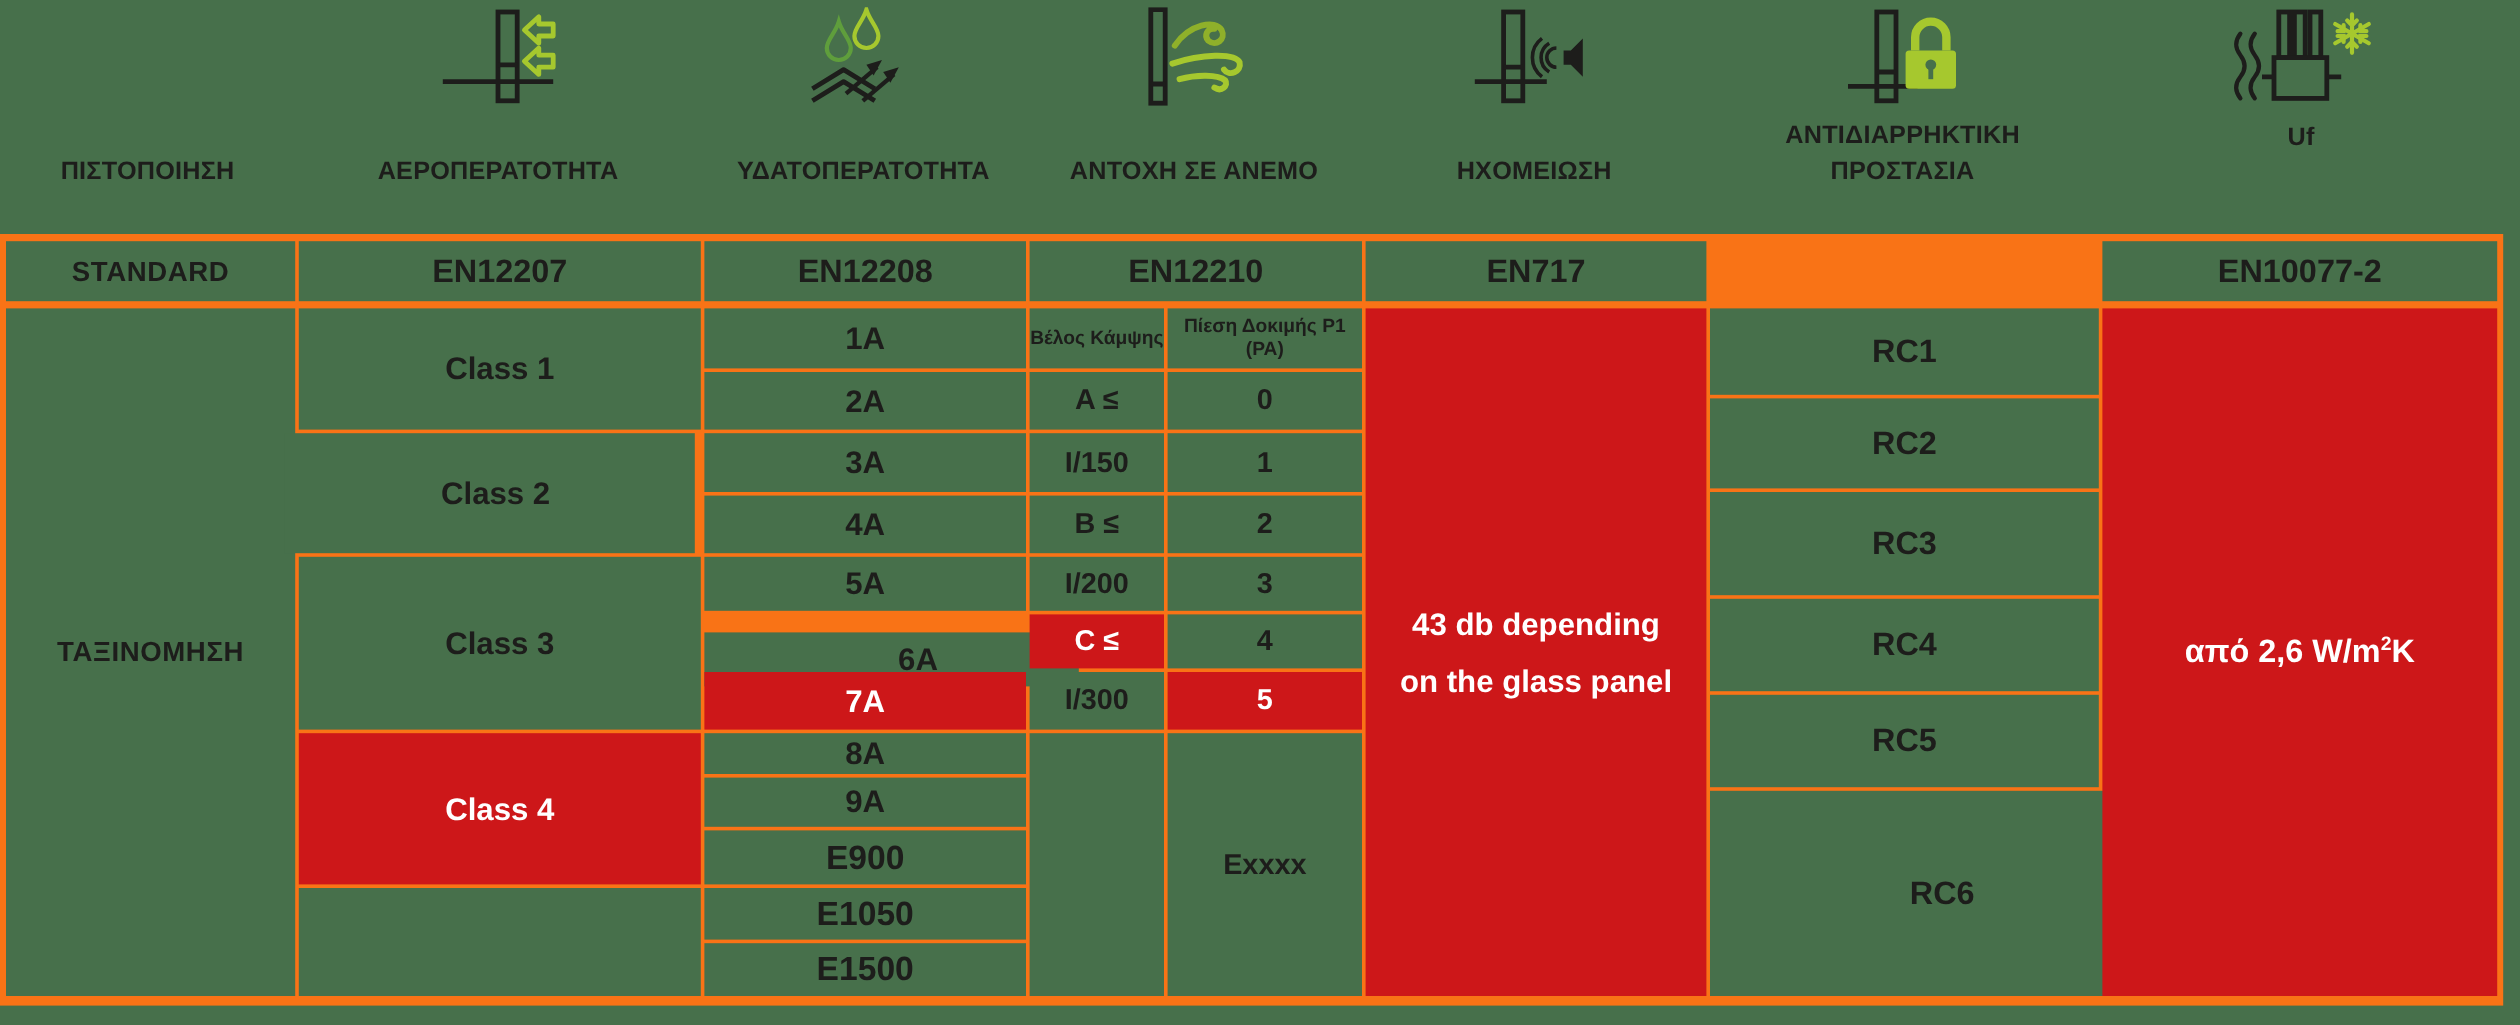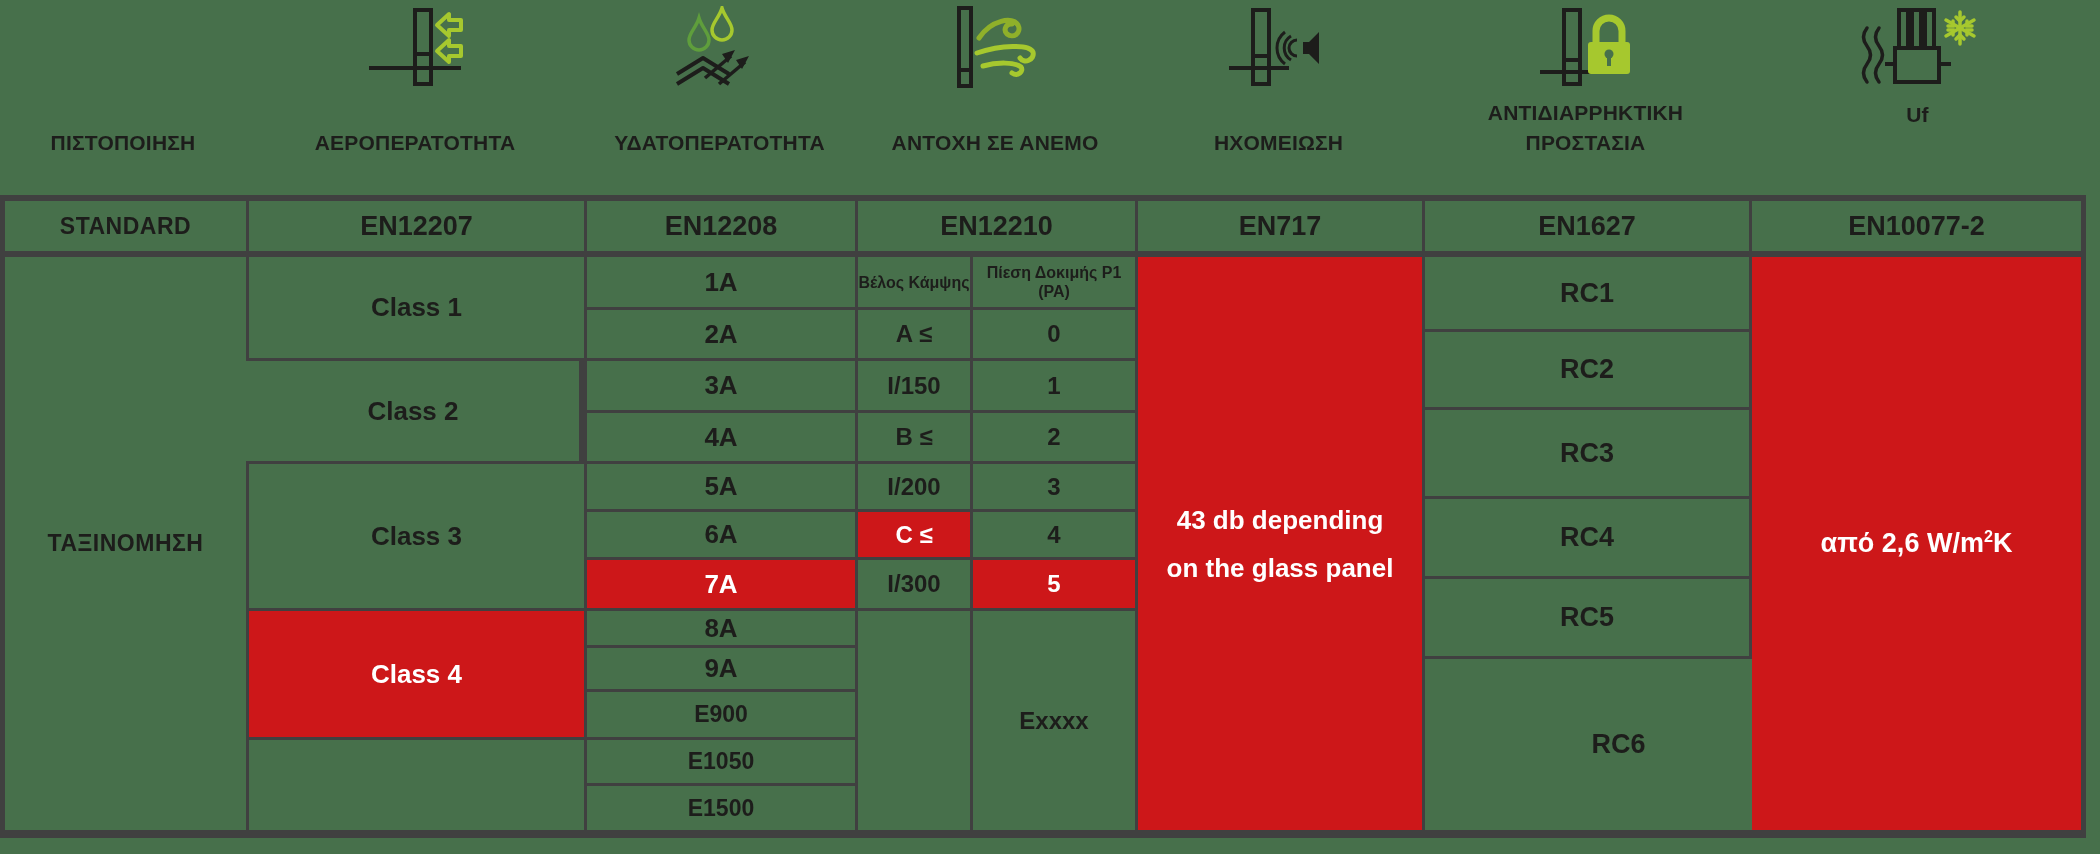--- a/index.html
+++ b/index.html
@@ -8,28 +8,28 @@
     background:#47704B;
     font-family:"Liberation Sans",sans-serif;
     color:#1D1D1B;
   }
   
   .ico{position:absolute;top:6px;width:120px;height:96px;display:flex;align-items:flex-start;justify-content:center;}
   .ico svg{display:block;}
   
   .hl{position:absolute;text-align:center;font-weight:700;font-size:21px;letter-spacing:.2px;line-height:30px;color:#1D1D1B;}
   
-  .tbl{position:absolute;left:0;top:195px;width:2086px;height:643px;background:#404040;}
+  .tbl{position:absolute;left:0;top:195px;width:2086px;height:643px;background:#f97316;}
   .c{position:absolute;background:#47704B;display:flex;align-items:center;justify-content:center;
      font-weight:700;color:#1D1D1B;text-align:center;}
   .r{background:#CD1719;color:#FFFFFF;}
   .f-std{font-size:23px;letter-spacing:.5px;}
   .f-en{font-size:27px;}
   .f-val{font-size:26px;}
-  .f-vals{font-size:23px;}
+  .f-vals{font-size:28px;}
   .f-sub{font-size:16px;line-height:19px;}
   .f-wind{font-size:24px;}
   .note-box{width:228px;text-align:center;font-size:26px;line-height:48px;font-weight:700;}
   sup{font-size:60%;vertical-align:super;line-height:0;}
 </style>
 </head>
 <body>
 
 <div class="ico" style="left:355px;">
   <svg width="100" height="96" viewBox="0 0 100 96">
@@ -144,37 +144,36 @@
 </div>
 <div class="hl" style="left:1749px;width:337px;top:100px;">Uf</div>
 
 <div class="tbl">
 
   <div class="c f-std" style="left:5px;top:6px;width:241px;height:50px;">STANDARD</div>
   <div class="c f-en" style="left:249px;top:6px;width:335px;height:50px;">EN12207</div>
   <div class="c f-en" style="left:587px;top:6px;width:268px;height:50px;">EN12208</div>
   <div class="c f-en" style="left:858px;top:6px;width:277px;height:50px;">EN12210</div>
   <div class="c f-en" style="left:1138px;top:6px;width:284px;height:50px;">EN717</div>
-  <div class="c f-en" style="left:1425px;top:6px;width:324px;height:50px;">EN1627</div>
   <div class="c f-en" style="left:1752px;top:6px;width:329px;height:50px;">EN10077-2</div>
 
   <div class="c f-std" style="left:5px;top:62px;width:241px;height:573px;">ΤΑΞΙΝΟΜΗΣΗ</div>
 
   <div class="c f-val" style="left:249px;top:62px;width:335px;height:101px;">Class 1</div>
   <div class="c f-val" style="left:237px;top:166px;width:332px;height:100px;padding-left:10px;">Class 2</div>
   <div class="c f-val" style="left:249px;top:269px;width:335px;height:144px;">Class 3</div>
   <div class="c f-val r" style="left:249px;top:416px;width:335px;height:126px;">Class 4</div>
   <div class="c" style="left:249px;top:545px;width:335px;height:90px;"></div>
 
   <div class="c f-val" style="left:587px;top:62px;width:268px;height:50px;">1A</div>
   <div class="c f-val" style="left:587px;top:115px;width:268px;height:48px;">2A</div>
   <div class="c f-val" style="left:587px;top:166px;width:268px;height:49px;">3A</div>
   <div class="c f-val" style="left:587px;top:218px;width:268px;height:48px;">4A</div>
   <div class="c f-val" style="left:587px;top:269px;width:268px;height:45px;">5A</div>
-  <div class="c f-val" style="left:587px;top:317px;width:268px;height:45px;">6A</div>
+  <div class="c f-val" style="left:587px;top:332px;width:268px;height:45px;padding-left:44px;">6A</div>
   <div class="c f-val r" style="left:587px;top:365px;width:268px;height:48px;">7A</div>
   <div class="c f-val" style="left:587px;top:416px;width:268px;height:34px;">8A</div>
   <div class="c f-val" style="left:587px;top:453px;width:268px;height:41px;">9A</div>
   <div class="c f-vals" style="left:587px;top:497px;width:268px;height:45px;">E900</div>
   <div class="c f-vals" style="left:587px;top:545px;width:268px;height:43px;">E1050</div>
   <div class="c f-vals" style="left:587px;top:591px;width:268px;height:44px;">E1500</div>
 
   <div class="c f-sub" style="left:858px;top:62px;width:112px;height:50px;">Βέλος Κάμψης</div>
   <div class="c f-wind" style="left:858px;top:115px;width:112px;height:48px;">A ≤</div>
   <div class="c f-wind" style="left:858px;top:166px;width:112px;height:49px;">I/150</div>

